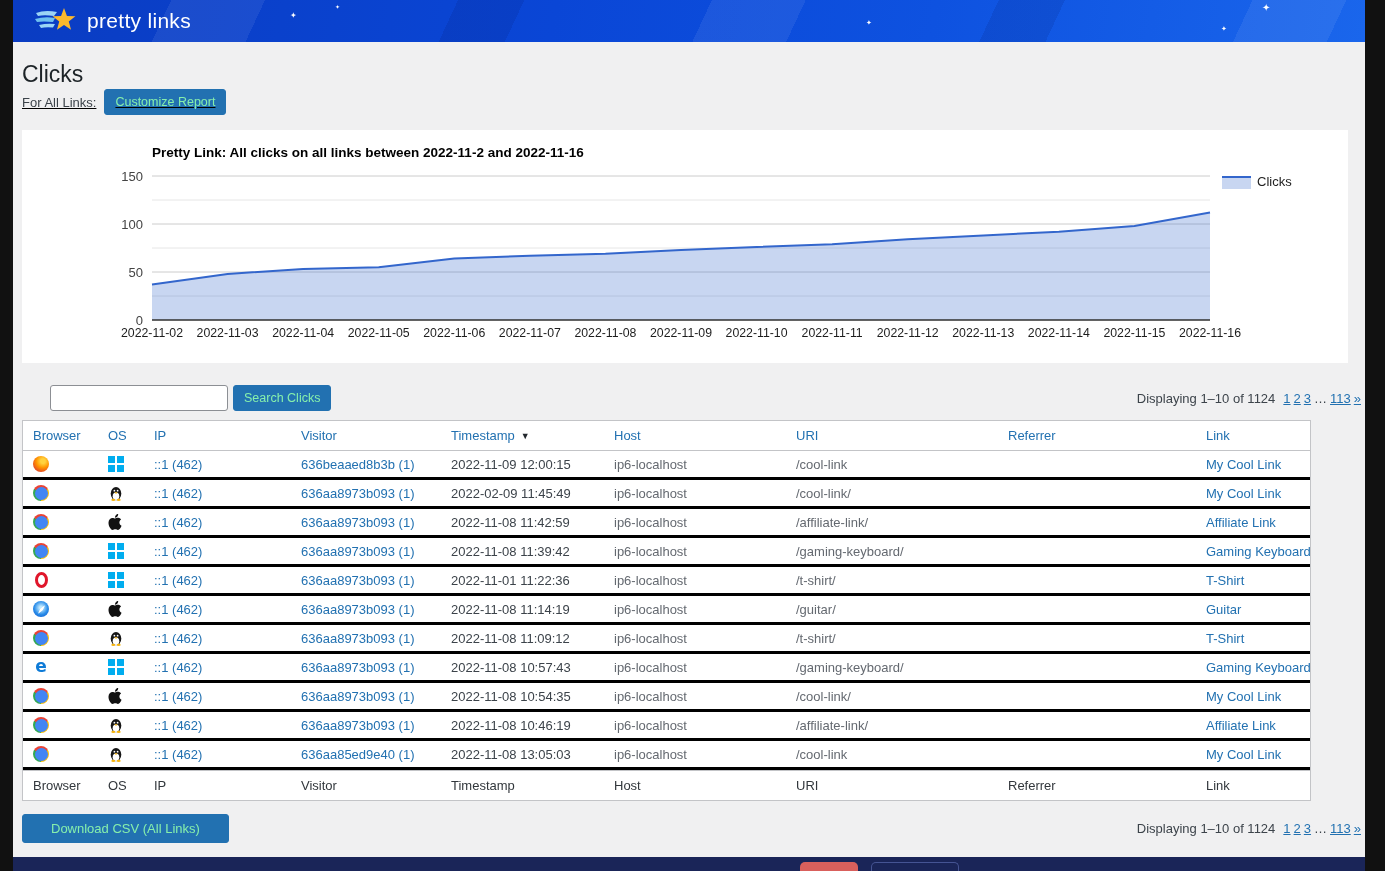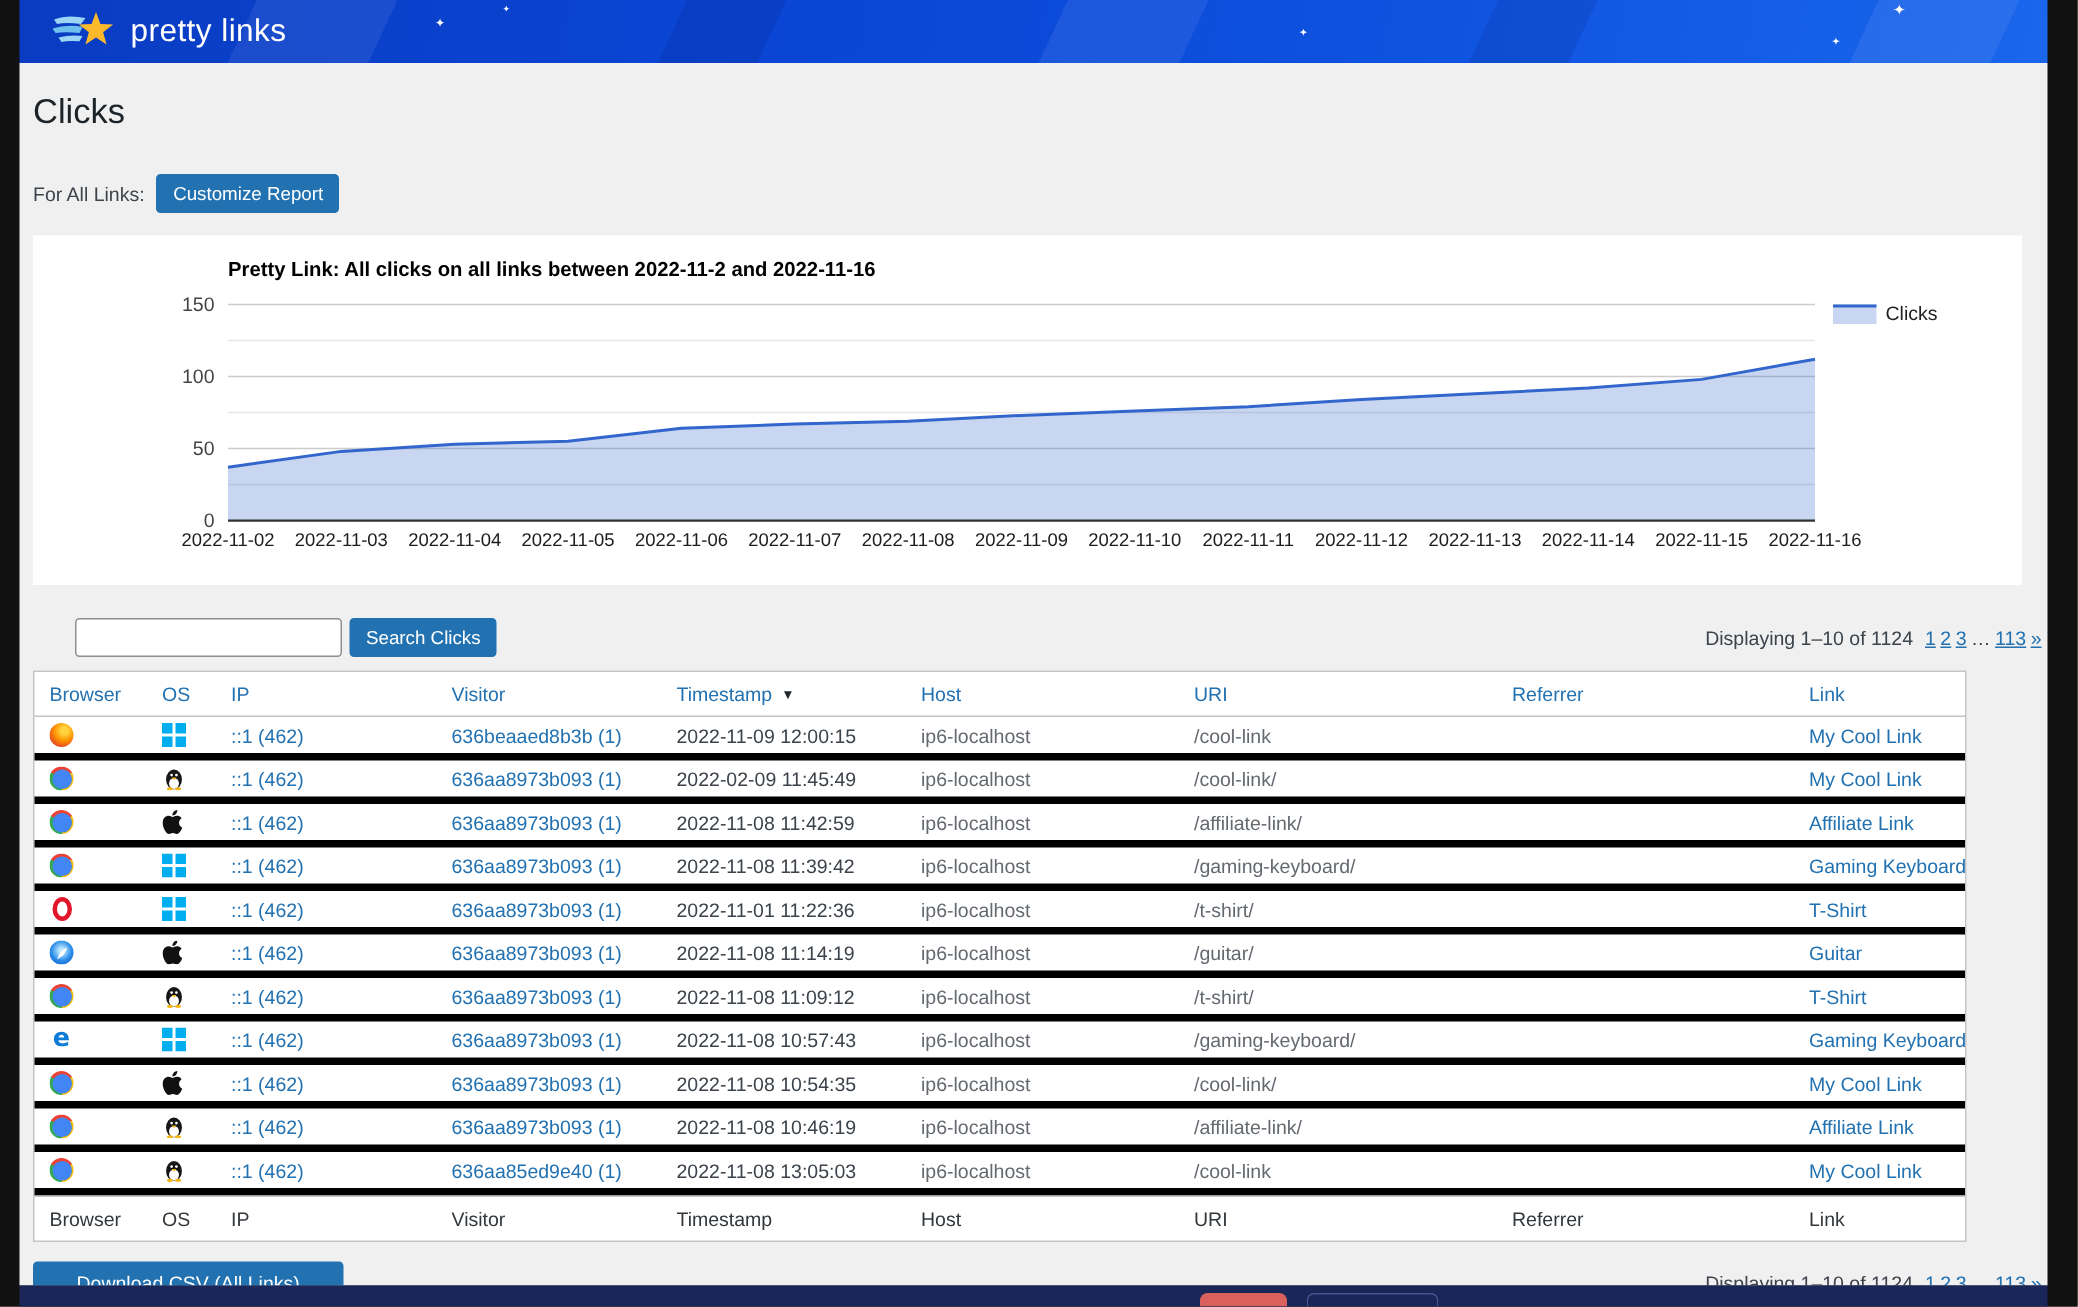--- a/index.html
+++ b/index.html
@@ -19,23 +19,23 @@
   .logo-mark { width:44px; height:34px; }
   .logo-text { color:#fff; font-size:21px; font-weight:500; letter-spacing:.3px; }
   .sparkle { position:absolute; color:#fff; font-size:8px; line-height:8px; }
   .sp1{ left:277px; top:12px; } .sp2{ left:322px; top:3px; font-size:6px; }
   .sp3{ left:853px; top:19px; font-size:7px; } .sp4{ left:1208px; top:25px; font-size:7px; }
   .sp5{ left:1249px; top:4px; font-size:10px; }
 
   
   .content { flex:1; background:#f0f0f1; padding-left:9px; overflow:hidden; }
   h1.page-title { margin-top:19px; font-size:23px; font-weight:400; color:#1d2327; line-height:27px; }
-  .report-row { margin-top:27px; display:flex; align-items:center; gap:8px; height:28px; }
+  .report-row { margin-top:0; display:flex; align-items:center; gap:8px; height:28px;text-decoration:underline; }
   .scope-label { font-size:13px; color:#3c434a; }
-  .btn { background:#2271b1; color:#ffffff; border:1px solid #2271b1; border-radius:3px;
+  .btn { background:#2271b1; color:#86efac; border:1px solid #2271b1; border-radius:3px;
          font-size:12.5px; padding:5px 10px; cursor:pointer;
          font-family:"Liberation Sans","DejaVu Sans",sans-serif; }
 
   
   .chart-card { position:relative; margin-top:14px; width:1326px; height:233px; background:#fff; }
   .chart-title { position:absolute; left:130px; top:15px; font-size:13.5px; font-weight:bold; color:#000; }
   .legend { position:absolute; left:1200px; top:44px; display:flex; align-items:flex-start; gap:6px; }
   .legend-swatch { width:29px; height:13px; background:rgba(51,102,204,.27); position:relative; margin-top:2px; }
   .legend-swatch::before { content:""; position:absolute; left:0; right:0; top:0; height:2px; background:#3366cc; }
   .legend-label { font-size:13px; color:#222; }
@@ -47,21 +47,21 @@
                   background:#fff; padding:0 6px; font-size:13px; color:#2c3338; }
   .search-btn { margin-left:5px; }
   .pager-wrap { margin-left:auto; margin-right:4px; font-size:13px; color:#3c434a;
                 display:flex; align-items:center; gap:5px; }
   .pager-wrap a { color:#2271b1; text-decoration:underline; margin-left:3px; }
   .pager-ellipsis { margin-left:3px; color:#3c434a; }
 
   
   .tbl { margin-top:8px; width:1289px; background:#fff; border:1px solid #c3c4c7; font-size:13px; }
   .trow { display:grid; grid-template-columns:75px 46px 147px 150px 163px 182px 212px 198px 1fr;
-          align-items:center; height:29px; padding-left:10px; border-bottom:5px solid #000000; }
+          align-items:center; height:29px; padding-left:10px; border-bottom:3px solid #000000; }
   .trow.thead { height:30px; border-bottom:1px solid #c3c4c7; }
   .trow.tfoot { height:30px; border-bottom:none; border-top:1px solid #c3c4c7; }
   .trow.thead a { color:#2271b1; text-decoration:none; }
   .trow.tfoot span { color:#32373c; }
   .sort-arrow { font-size:9px; color:#23282d; margin-left:6px; vertical-align:1px; }
   .cell { overflow:hidden; white-space:nowrap; }
   .cell a { color:#2271b1; text-decoration:none; }
   .c-ts { color:#3c434a; } .c-host,.c-uri { color:#646970; }
 
   

